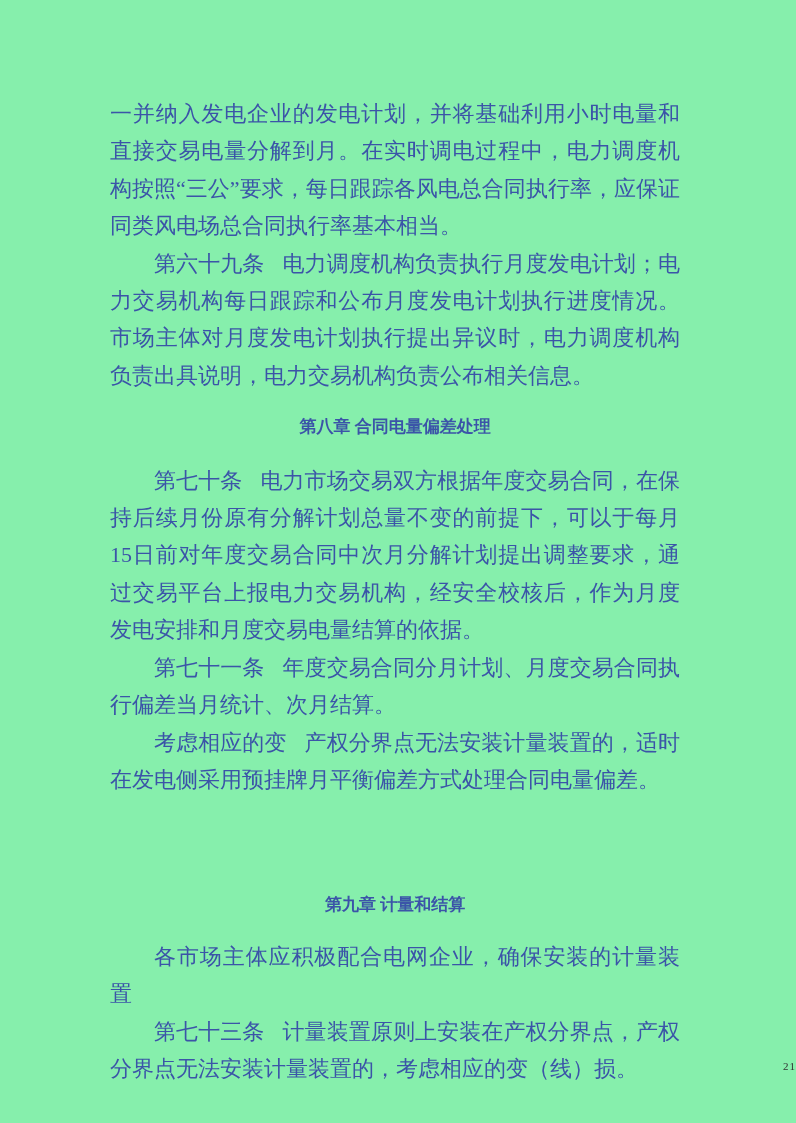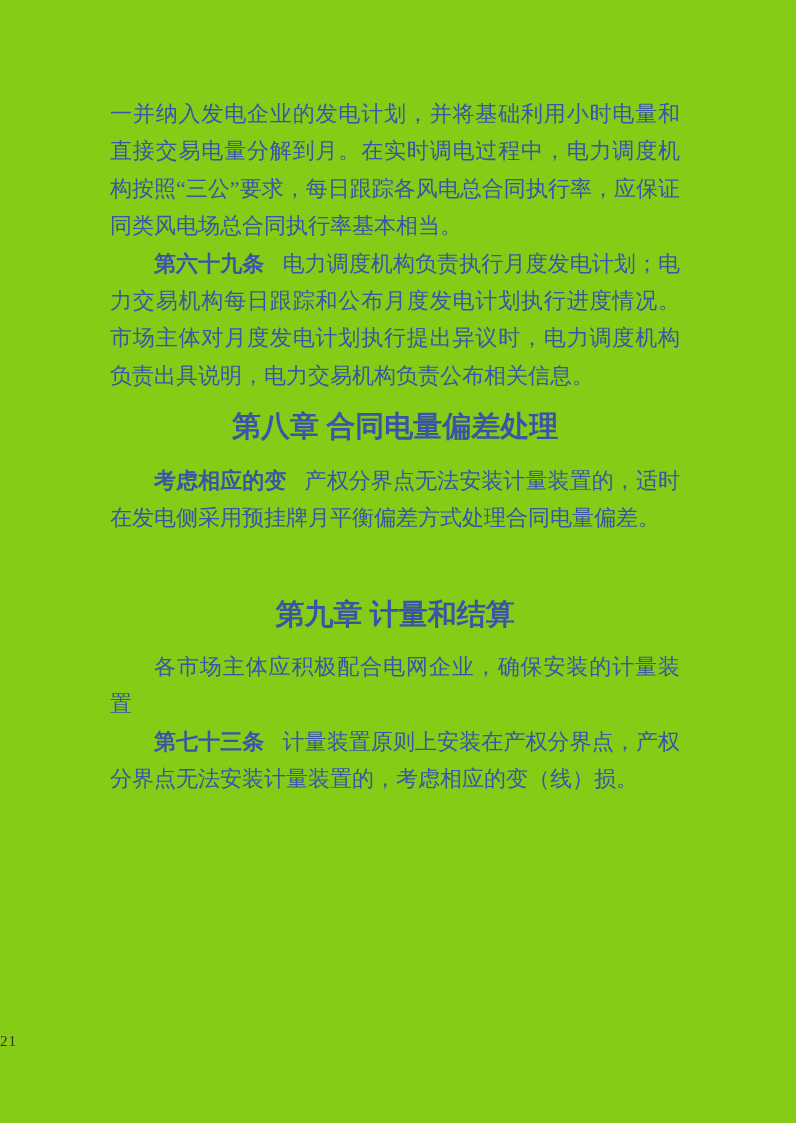--- a/index.html
+++ b/index.html
@@ -4,78 +4,84 @@
 <style>
   html, body {
     margin: 0;
     padding: 0;
     background: #ffffff;
   }
   .page {
     position: relative;
     width: 796px;
     height: 1123px;
-    background: #84cc16;
+    background: #86efac;
     box-sizing: border-box;
     padding: 95px 116px 0 110px;
     color: #3b54a8;
     font-family: "Liberation Serif", "DejaVu Serif", serif;
     font-size: 22px;
     line-height: 37.4px;
     overflow: hidden;
   }
   p.para {
     margin: 0;
     text-align: justify;
     text-justify: inter-ideograph;
   }
   p.indent {
     text-indent: 44px;
   }
   .article-label {
-    font-weight: bold;
+    font-weight: normal;
     margin-right: 18px;
   }
   h2.chapter {
     margin: 14px 0 16px 0;
     text-align: center;
-    font-size: 29px;
+    font-size: 17px;
     font-weight: bold;
     line-height: 37.4px;
   }
   h2.chapter-gap {
-    margin-top: 60px;
+    margin-top: 88px;
     margin-bottom: 14px;
   }
   .page-number {
     position: absolute;
     left: 0;
     right: 0;
-    top: 1032px;
-    text-align: left;
-    font-size: 15px;
+    top: 1057px;
+    text-align: right;
+    font-size: 11px;
     line-height: 18px;
     color: #333333;
     letter-spacing: 1px;
   }
 </style>
 </head>
 <body>
 
 <div class="page">
 
   <p class="para">一并纳入发电企业的发电计划，并将基础利用小时电量和直接交易电量分解到月。在实时调电过程中，电力调度机构按照“三公”要求，每日跟踪各风电总合同执行率，应保证同类风电场总合同执行率基本相当。</p>
 
   <p class="para indent">
     <span class="article-label">第六十九条</span><span>电力调度机构负责执行月度发电计划；电力交易机构每日跟踪和公布月度发电计划执行进度情况。市场主体对月度发电计划执行提出异议时，电力调度机构负责出具说明，电力交易机构负责公布相关信息。</span>
   </p>
 
   <h2 class="chapter">第八章 合同电量偏差处理</h2>
 
+  <p class="para indent">
+    <span class="article-label">第七十条</span><span>电力市场交易双方根据年度交易合同，在保持后续月份原有分解计划总量不变的前提下，可以于每月 15日前对年度交易合同中次月分解计划提出调整要求，通过交易平台上报电力交易机构，经安全校核后，作为月度发电安排和月度交易电量结算的依据。</span>
+  </p>
 
+  <p class="para indent">
+    <span class="article-label">第七十一条</span><span>年度交易合同分月计划、月度交易合同执行偏差当月统计、次月结算。</span>
+  </p>
 
   <p class="para indent">
     <span class="article-label">考虑相应的变</span><span>产权分界点无法安装计量装置的，适时在发电侧采用预挂牌月平衡偏差方式处理合同电量偏差。</span>
   </p>
 
   <h2 class="chapter chapter-gap">第九章 计量和结算</h2>
 
   <p class="para indent">各市场主体应积极配合电网企业，确保安装的计量装置</p>
 
   <p class="para indent">

